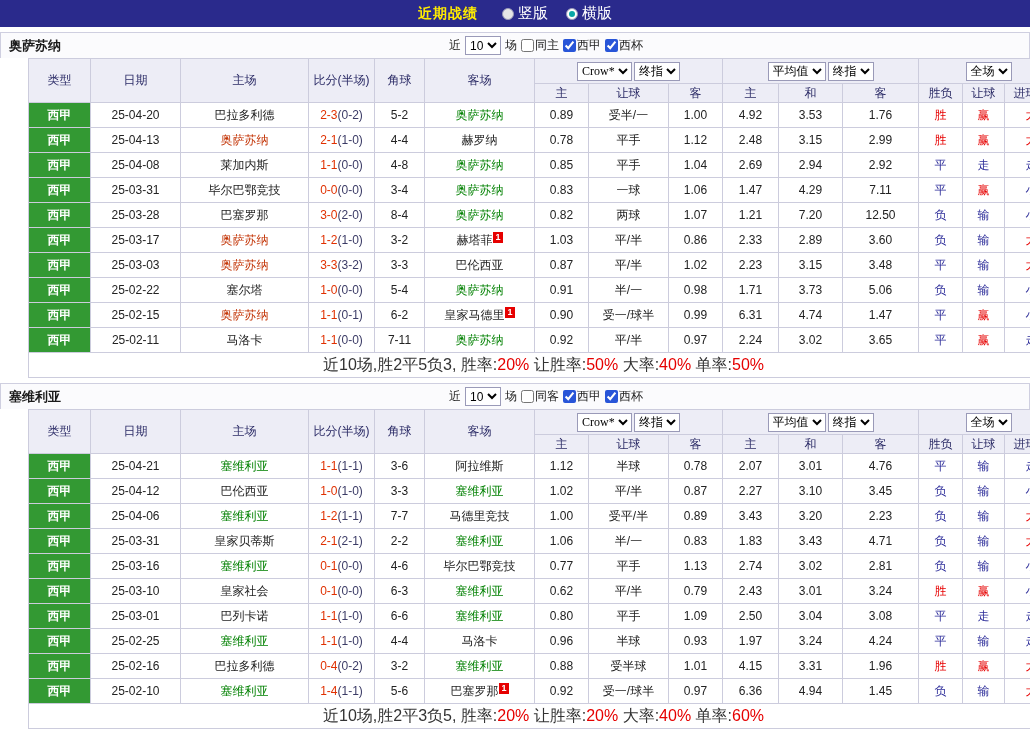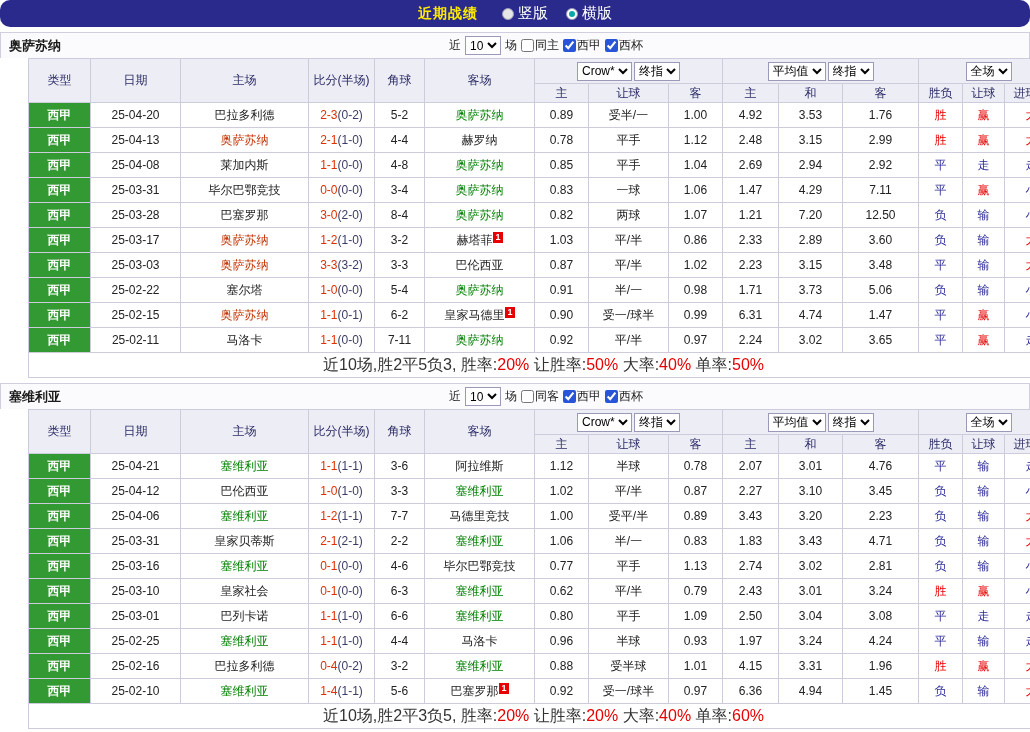--- a/index.html
+++ b/index.html
@@ -8,21 +8,20 @@
     width: 1030px;
     font-family: "Liberation Sans", "DejaVu Sans", sans-serif;
     color: #222;
   }
   
   .topbar {
     height: 27px;
     background: var(--topbar-bg, #2a2a8c);
     display: flex; align-items: center; justify-content: center;
     gap: 18px;
-    border-radius: 10px;
   }
   .tb-title { color: var(--title-yellow, #ffec00); font-weight: bold; font-size: 14px; letter-spacing: 1px; margin-right: 6px; }
   .tb-radio { display: inline-flex; align-items: center; gap: 4px; color: #fff; font-size: 15px; cursor: pointer; }
   .rc { width: 12px; height: 12px; border-radius: 50%; background: #e6e6e6; border: 1px solid #9a9ab8; display: inline-block; position: relative; }
   .rc.sel { background: #fff; }
   .rc.sel::after { content: ""; position: absolute; left: 2px; top: 2px; width: 6px; height: 6px; border-radius: 50%; background: #0aa7a7; }
 
   
   .section { margin-top: 5px; }
   .band {
@@ -36,21 +35,21 @@
   select { font-size: 12px; height: 19px; font-family: inherit; background: #fff; border: 1px solid #9a9ab8; }
   .cchk { display: inline-flex; align-items: center; gap: 1px; cursor: pointer; }
   input[type=checkbox] { width: 13px; height: 13px; accent-color: #2855d8; margin: 0; }
 
   
   table { border-collapse: collapse; table-layout: fixed; width: 1030px; margin-left: 28px; }
   th, td { border: 1px solid #ccccdd; text-align: center; font-size: 12px; white-space: nowrap; overflow: hidden; }
   thead th { background: #ededf6; color: #2b2b66; font-weight: normal; }
   tr.selrow th { height: 25px; }
   tr.subrow th { height: 19px; }
-  .selth { padding: 1px 0; }
+  .selth { padding: 1px 0; font-family: Liberation Serif, serif; }
   .selth select { margin: 0 1px; }
   tbody td { height: 25px; background: #fff; }
   td.league { background: var(--badge-green, #339933); color: #fff; font-weight: bold; }
   tfoot td { height: 25px; background: #fff; font-size: 16px; }
 
   .tk { color: #222; }
   .tg { color: var(--team-green, #008000); cursor: pointer; }
   .trd { color: var(--team-red, #c23000); cursor: pointer; }
   .card {
     display: inline-block; background: var(--accent-red, #e60000); color: #fff;

